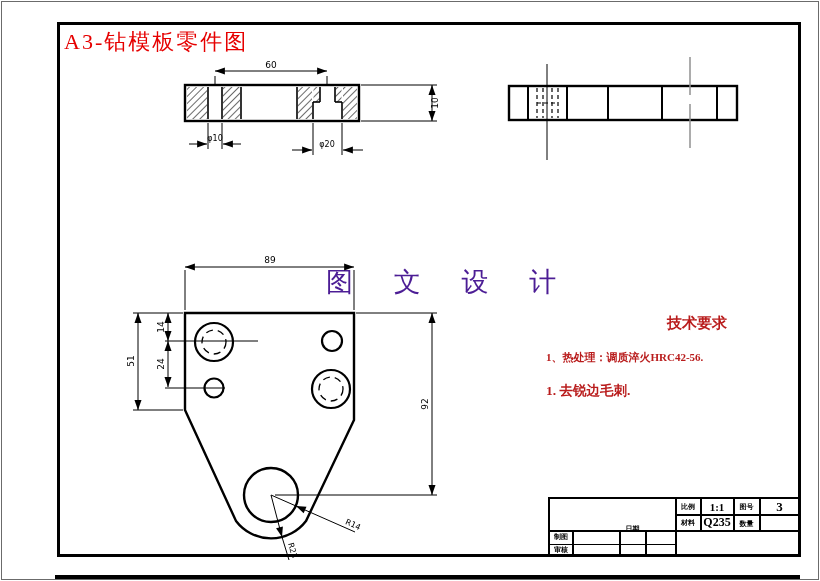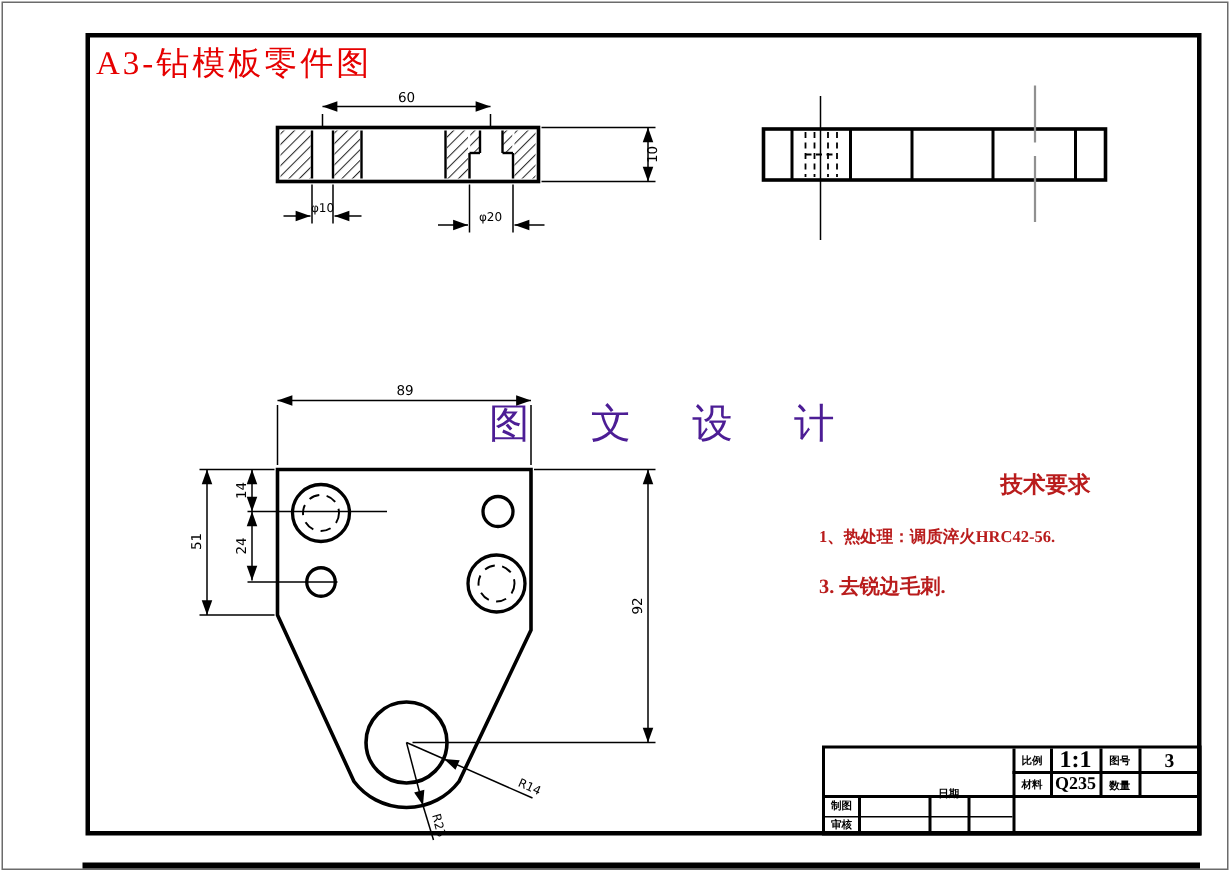--- a/index.html
+++ b/index.html
@@ -15,21 +15,21 @@
   #drawing-svg{left:0;top:0;}
   .tech{color:#b91c1c;font-weight:bold;font-family:"Liberation Serif",serif;white-space:nowrap;}
   #tech-title{left:632px;top:314px;width:130px;text-align:center;font-size:15px;}
   #tech-item1{left:546px;top:350px;font-size:11px;}
   #tech-item2{left:546px;top:382px;font-size:13.5px;}
   #title-block{left:548px;top:497px;width:253px;height:60px;border:2px solid #000;box-sizing:border-box;}
   .tb-line{position:absolute;background:#000;}
   .tb-cell{position:absolute;display:flex;align-items:center;justify-content:center;
            overflow:hidden;font-family:"Liberation Serif",serif;}
   .tb-label{font-size:7px;font-weight:bold;}
-  .tb-value{font-size:16px;font-weight:bold;}
+  .tb-value{font-size:11px;font-weight:bold;}
   #tb-part-name{font-size:15px;font-weight:900;letter-spacing:1px;
                 text-shadow:0 0 1px #000,0.5px 0 0 #000;}
   #bottom-bar{left:55px;top:575px;width:745px;height:4px;background:#000;}
   text{font-family:"DejaVu Sans",sans-serif;fill:#000;}
 </style>
 </head>
 <body>
 
 <div class="abs" id="outer-frame"></div>
 <div class="abs" id="inner-frame"></div>
@@ -145,21 +145,21 @@
   <text x="134" y="361" font-size="9" text-anchor="middle" transform="rotate(-90 134 361)">51</text>
   <text x="164" y="327" font-size="9" text-anchor="middle" transform="rotate(-90 164 327)">14</text>
   <text x="164" y="364" font-size="9" text-anchor="middle" transform="rotate(-90 164 364)">24</text>
   <text x="428" y="404" font-size="9" text-anchor="middle" transform="rotate(-90 428 404)">92</text>
   <text x="352" y="527" font-size="8" text-anchor="middle" transform="rotate(24 352 527)">R14</text>
   <text x="290" y="551" font-size="8" text-anchor="middle" transform="rotate(75 290 551)">R23</text>
 </svg>
 
 <div class="abs tech" id="tech-title">技术要求</div>
 <div class="abs tech" id="tech-item1">1、热处理：调质淬火HRC42-56.</div>
-<div class="abs tech" id="tech-item2">3. 去锐边毛刺.</div>
+<div class="abs tech" id="tech-item2">1. 去锐边毛刺.</div>
 
 <div class="abs" id="title-block">
 
   <div class="tb-line" style="left:125px;top:0;width:1.5px;height:31px;"></div>
   <div class="tb-line" style="left:150px;top:0;width:1.5px;height:31px;"></div>
   <div class="tb-line" style="left:183px;top:0;width:1.5px;height:31px;"></div>
   <div class="tb-line" style="left:209px;top:0;width:1.5px;height:31px;"></div>
   <div class="tb-line" style="left:125px;top:15px;width:124px;height:1.5px;"></div>
   <div class="tb-line" style="left:0;top:31px;width:249px;height:1.5px;"></div>
   <div class="tb-line" style="left:0;top:44.5px;width:125px;height:1.5px;"></div>

